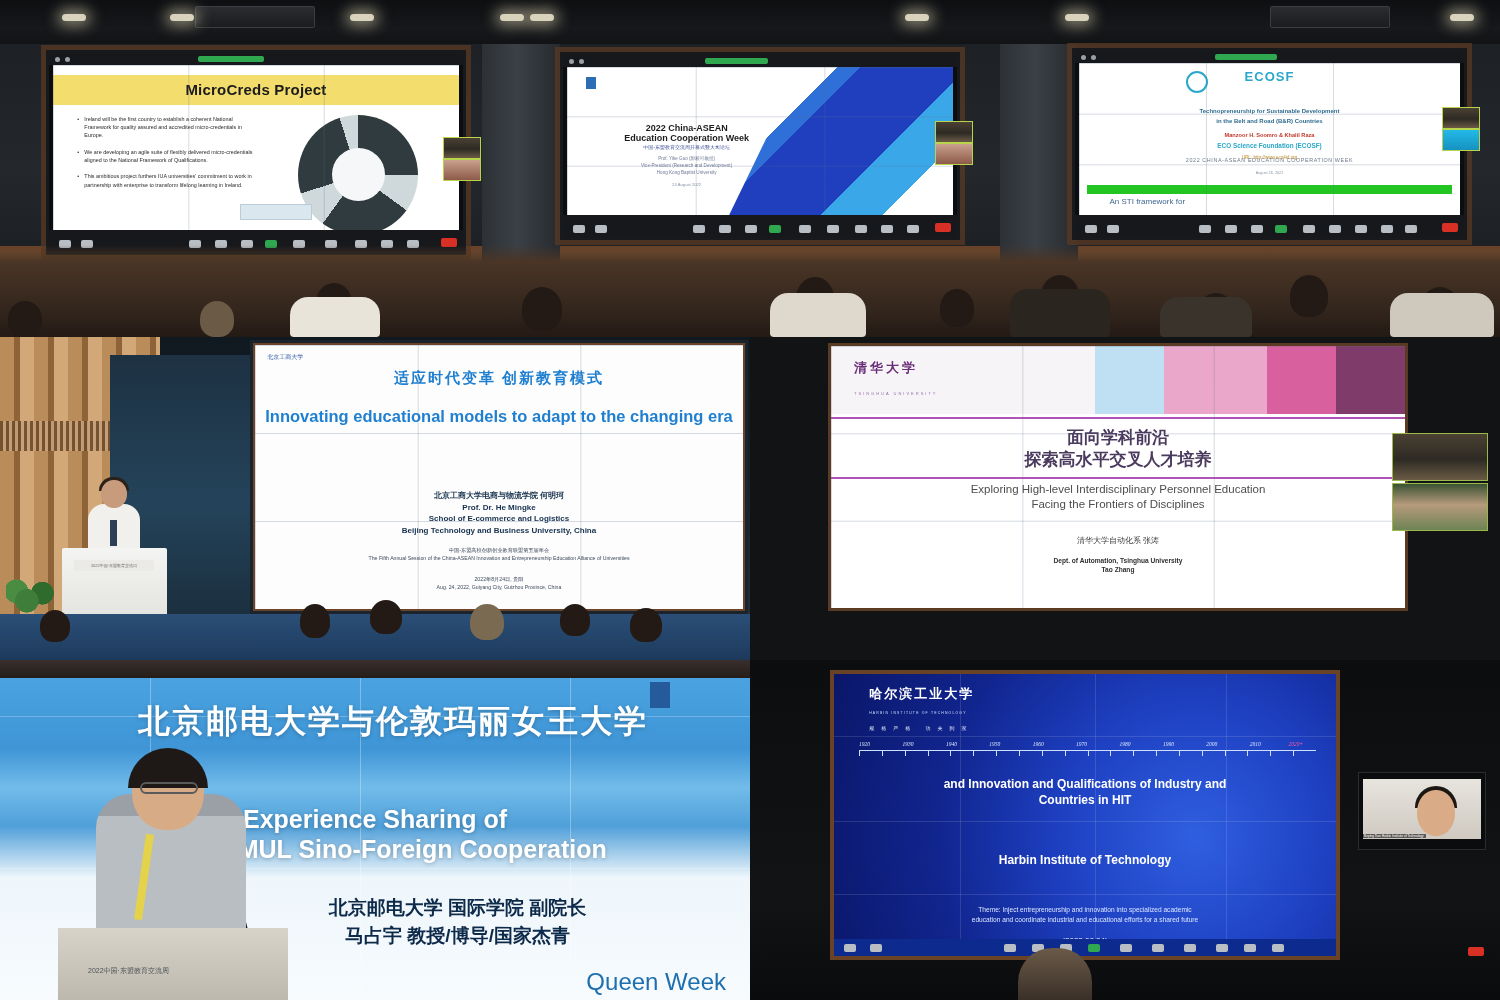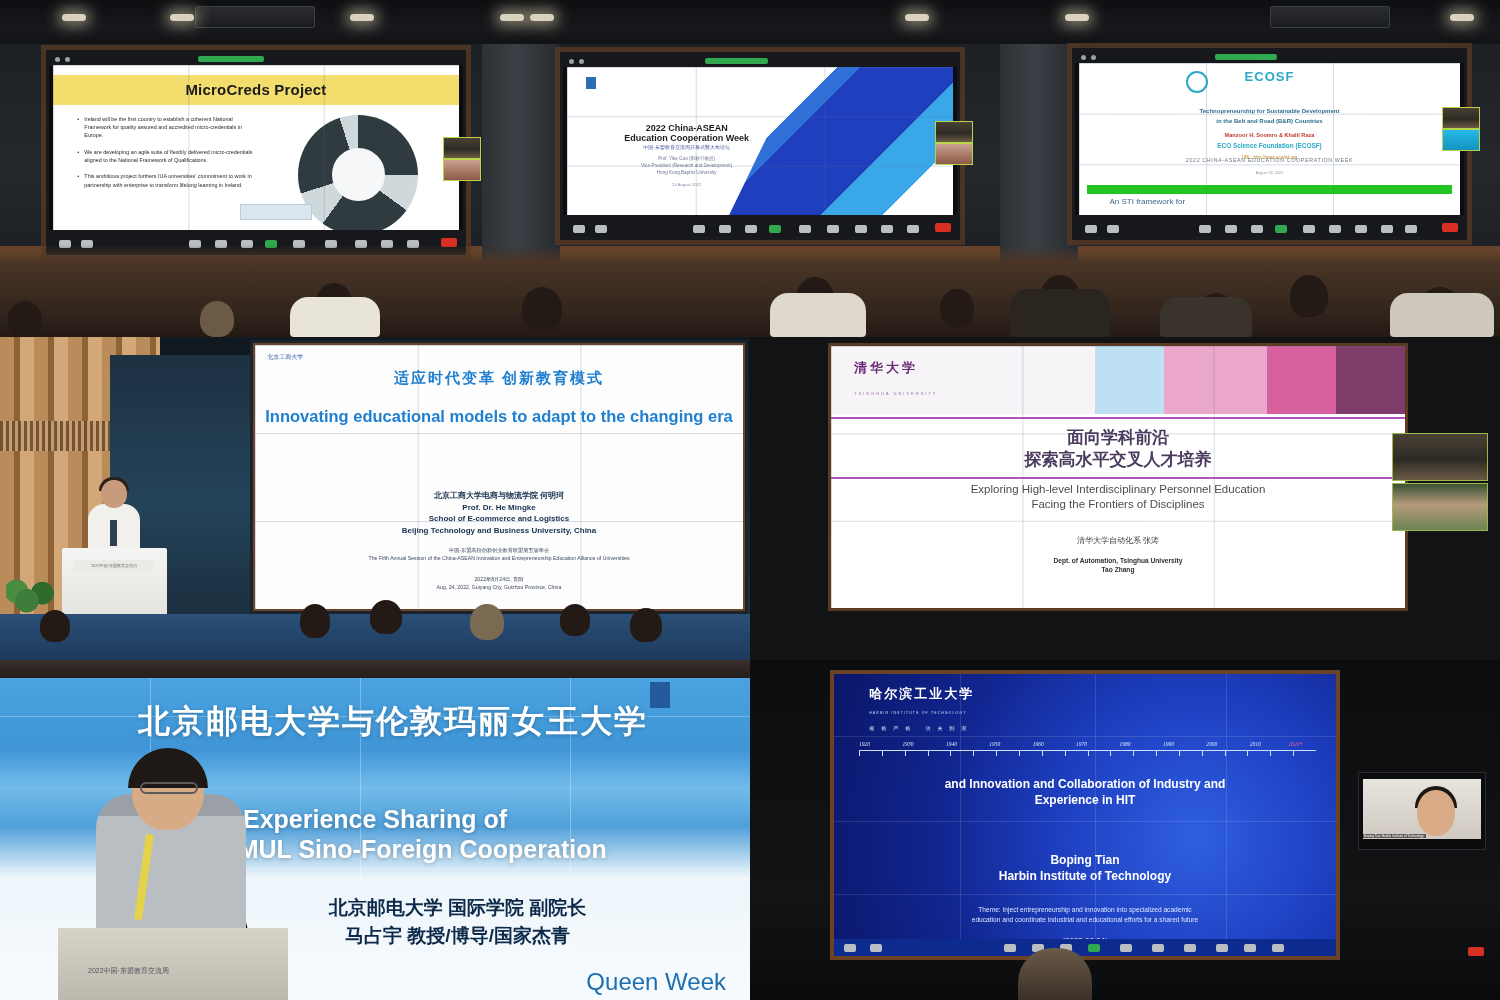--- a/index.html
+++ b/index.html
@@ -572,25 +572,24 @@
           <div class="yr" style="left:38%">1960</div>
           <div class="yr" style="left:47.5%">1970</div>
           <div class="yr" style="left:57%">1980</div>
           <div class="yr" style="left:66.5%">1990</div>
           <div class="yr" style="left:76%">2000</div>
           <div class="yr" style="left:85.5%">2010</div>
           <div class="yr hl" style="left:94%">2020+</div>
         </div>
 
         <div class="hit-title">
-          <div>and Innovation and Collaboration of  Industry and</div>
-          <div>Experience in HIT</div>
+          <div>and Innovation and Qualifications of  Industry and</div>
+          <div>Countries in HIT</div>
         </div>
         <div class="hit-auth">
-          <div>Boping Tian</div>
           <div>Harbin Institute of Technology</div>
         </div>
         <div class="hit-theme">
           <div>Theme: Inject entrepreneurship and innovation into specialized academic</div>
           <div>education and coordinate industrial and educational efforts for a shared future</div>
         </div>
         <div class="hit-date">(2022.08.24)</div>
 
         <div class="hit-seam" style="top:22%"></div>
         <div class="hit-seam" style="top:52%"></div>

